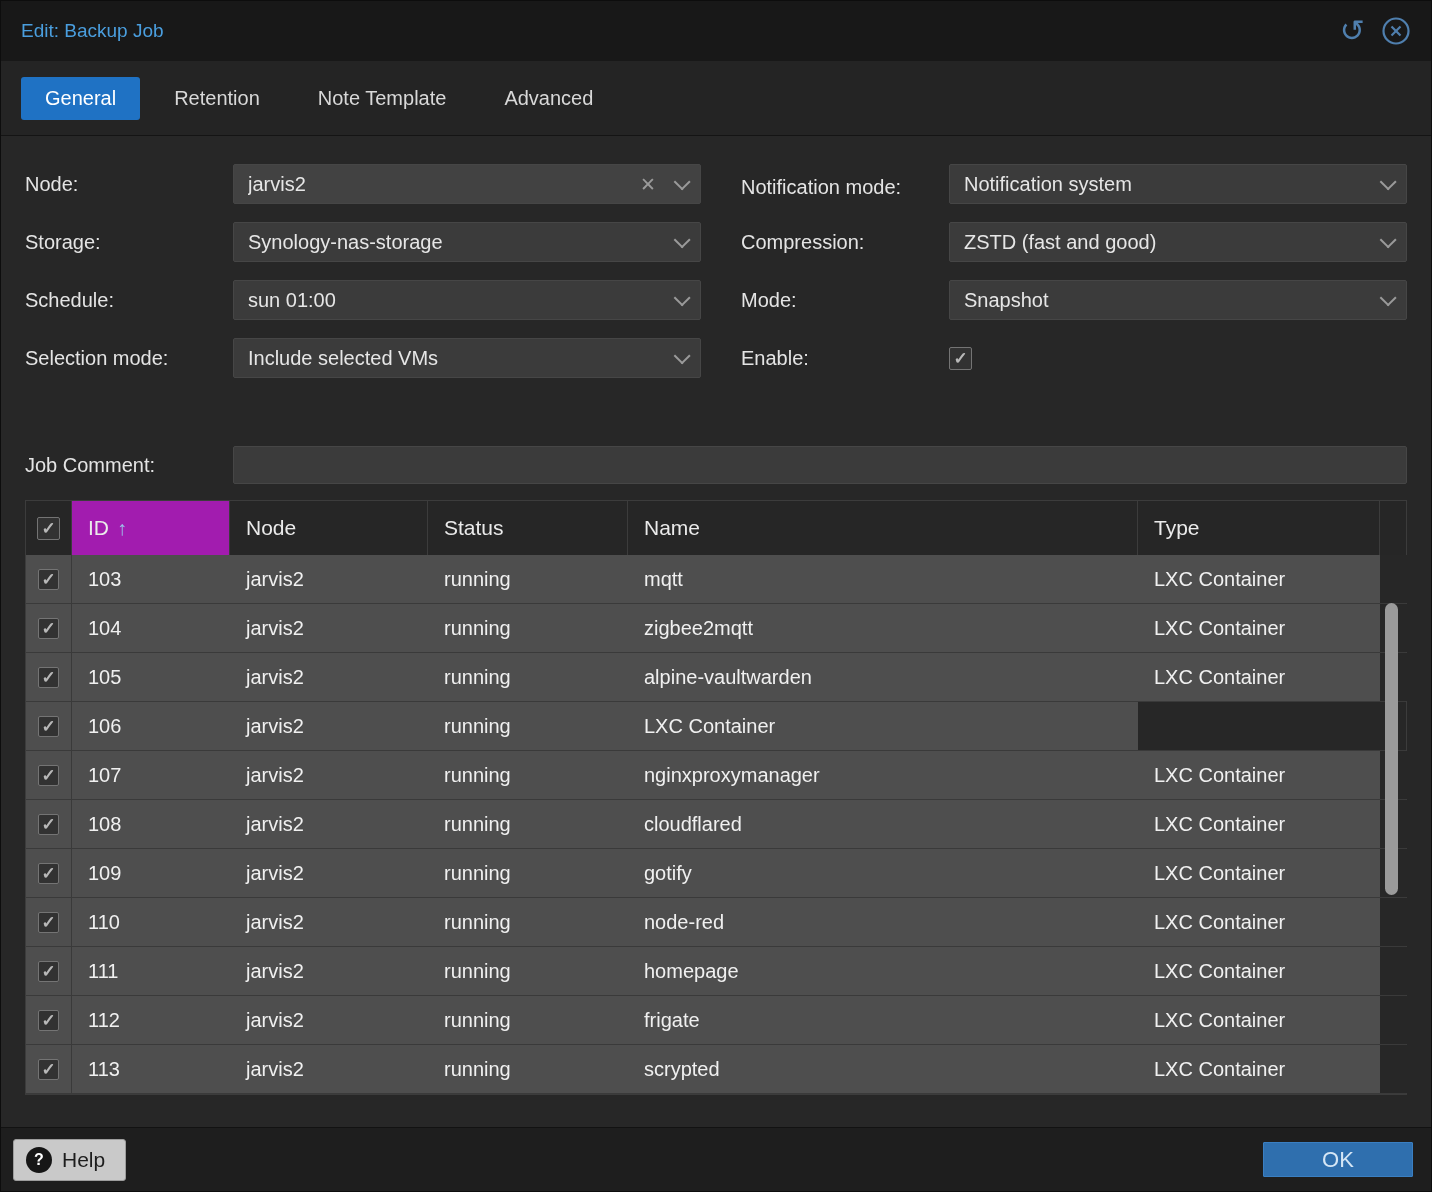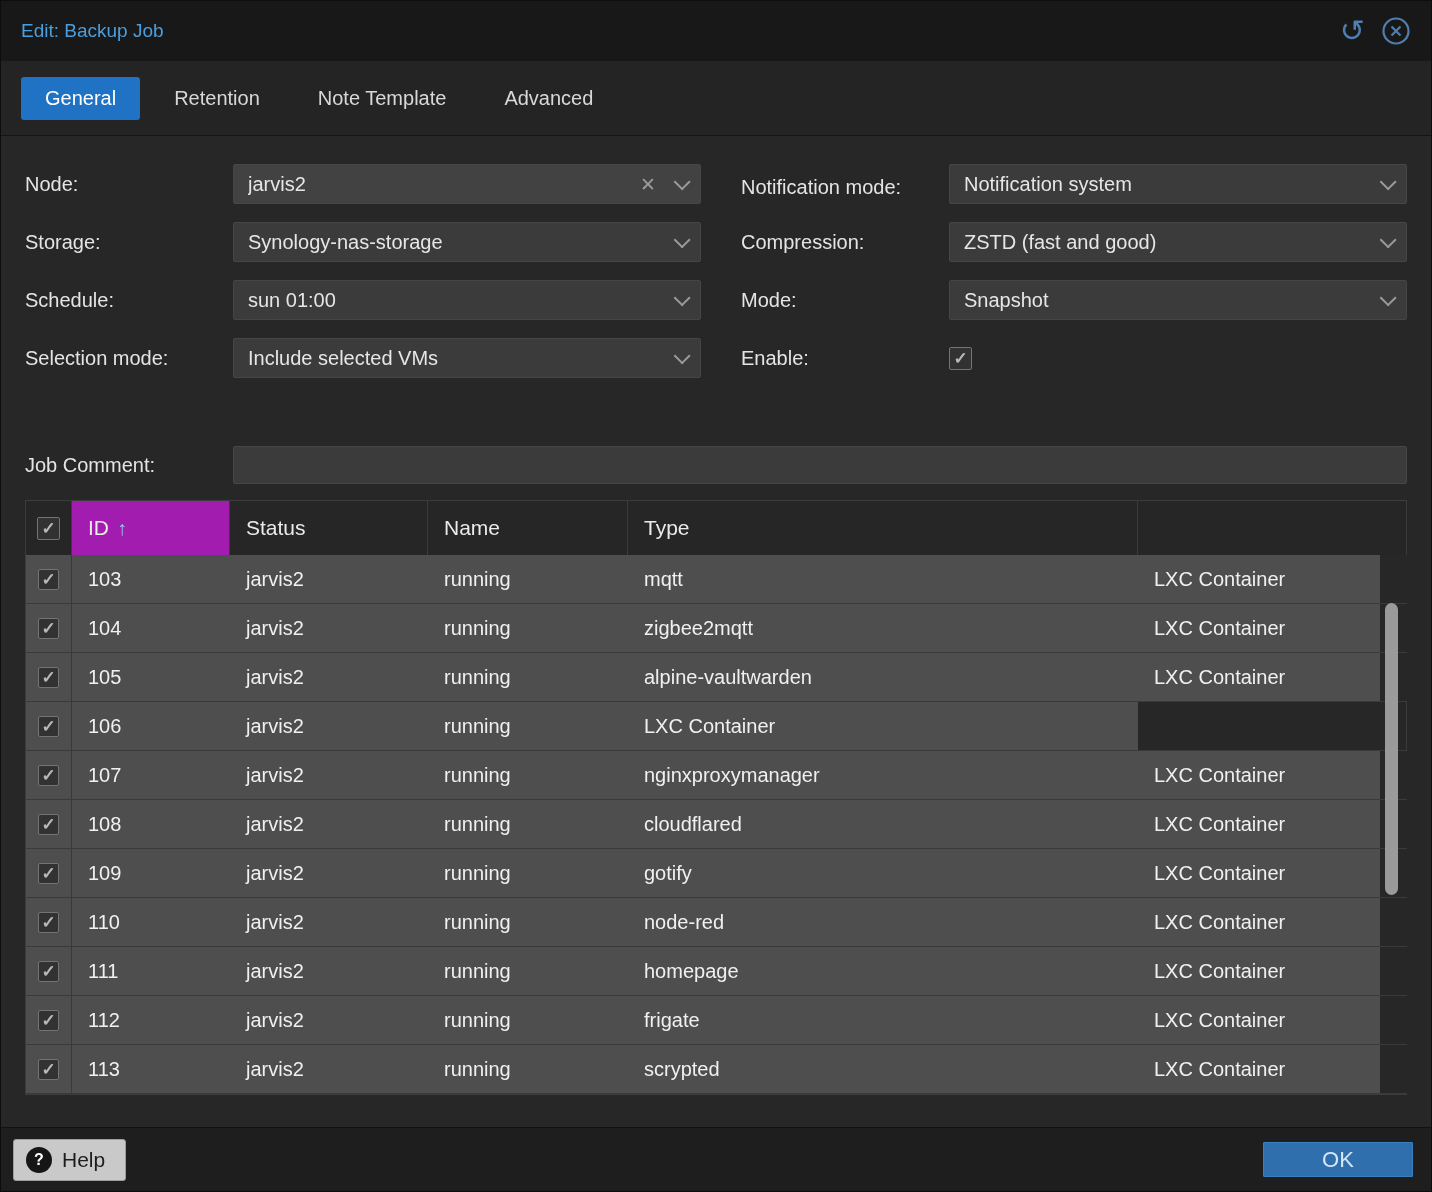--- a/index.html
+++ b/index.html
@@ -168,20 +168,21 @@
 
     <div class="table">
       <div class="grid-row thead">
         <div class="th cbcell">
           <div class="cb">✓</div>
         </div>
         <div class="th sorted">
           <span>ID</span>
           <span class="sort-arrow">↑</span>
         </div>
+        <div class="th">Node</div>
         <div class="th">Status</div>
         <div class="th">Name</div>
         <div class="th">Type</div>
         <div class="th spacer"></div>
       </div>
       <div class="tbody">
   <div class="grid-row trow">
     <div class="td cbcell">
       <div class="cb">✓</div>
     </div>

